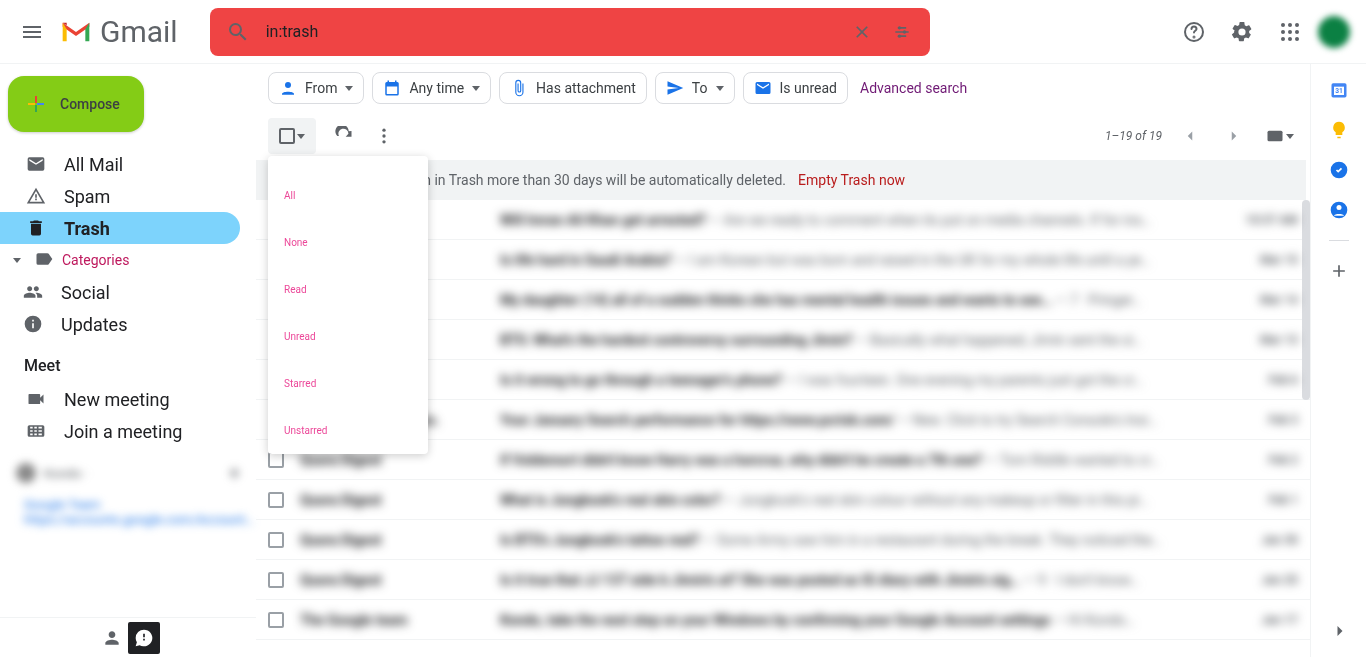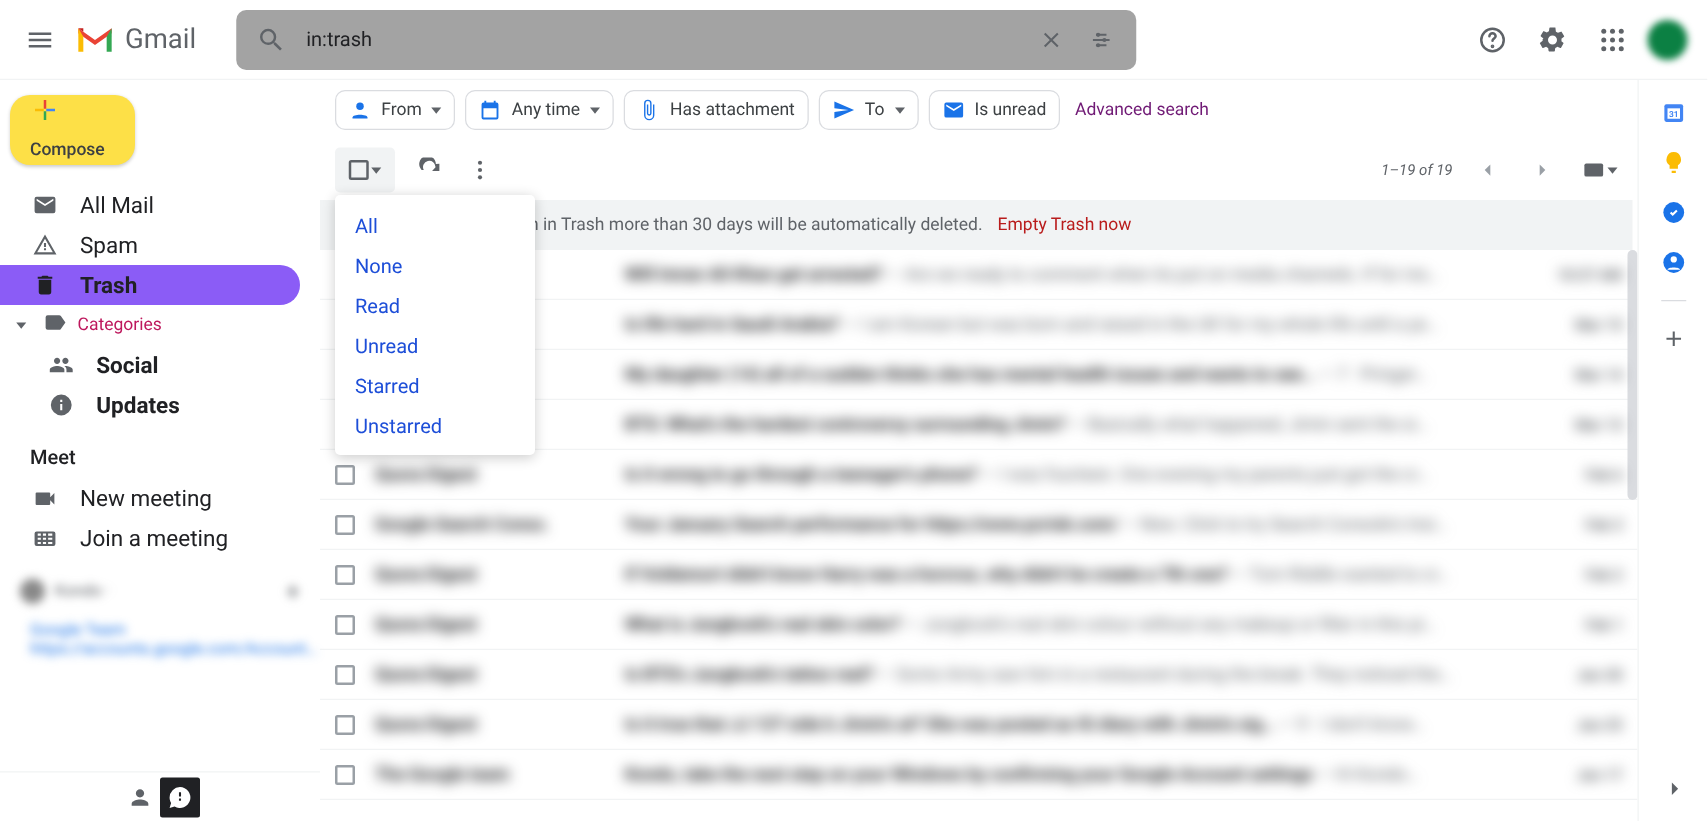--- a/index.html
+++ b/index.html
@@ -2,37 +2,37 @@
 <html><head>
 <meta charset="utf-8">
 <style>
 * { box-sizing: border-box; margin: 0; padding: 0; font-family: 'Google Sans', Roboto, Arial, sans-serif; }
 body { background: #fff; color: #202124; overflow: hidden; width: 1366px; height: 657px; }
 
 .header { display: flex; align-items: center; height: 64px; padding: 8px; border-bottom: 1px solid #f1f3f4; }
 .menu-btn { width: 48px; height: 48px; border-radius: 50%; display: flex; align-items: center; justify-content: center; cursor: pointer; }
 .logo-area { display: flex; align-items: center; padding-left: 4px; padding-right: 24px; }
 .gmail-logo { width: 32px; height: 24px; }
-.gmail-text { font-size: 22px; color: #5f6368; margin-left: 8px; }
+.gmail-text { font-size: 30px; color: #5f6368; margin-left: 8px; }
 .search-wrap { flex: 0 0 720px; margin-left: 8px; }
-.search-box { display: flex; align-items: center; background: #a3a3a3; border-radius: 8px; height: 48px; padding: 15px 8px; }
+.search-box { display: flex; align-items: center; background: #ef4444; border-radius: 8px; height: 48px; padding: 15px 8px; }
 .search-box input { flex: 1; border: none; background: transparent; font-size: 16px; color: #202124; outline: none; padding: 0 8px; }
 .icon-btn { width: 40px; height: 40px; border-radius: 50%; display: flex; align-items: center; justify-content: center; cursor: pointer; color: #5f6368; }
 .header-right { margin-left: auto; display: flex; align-items: center; gap: 8px; padding-right: 8px; }
 .avatar { width: 32px; height: 32px; border-radius: 50%; background: #0b8043; filter: blur(3px); }
 
 .body-area { display: flex; height: calc(100% - 64px); }
 .sidebar { width: 256px; padding-top: 8px; }
-.compose-btn { display: inline-flex; align-items: flex-start; gap: 12px; height: 56px; border-radius: 16px; padding: 0 24px 0 16px; margin: 4px 0 16px 8px; box-shadow: 0 1px 3px rgba(0,0,0,.2); cursor: pointer; background: #fde047; flex-direction: column; }
+.compose-btn { display: inline-flex; align-items: center; gap: 12px; height: 56px; border-radius: 16px; padding: 0 24px 0 16px; margin: 4px 0 16px 8px; box-shadow: 0 1px 3px rgba(0,0,0,.2); cursor: pointer; background: #84cc16; }
 .compose-plus { width: 24px; height: 24px; }
 .compose-text { font-size: 14px; color: #3c4043; font-weight: 500; }
 .folder { display: flex; align-items: center; height: 32px; padding-left: 26px; border-radius: 0 16px 16px 0; font-size: 18px; color: #202124; cursor: pointer; gap: 18px; margin-right: 16px; }
-.folder.active { background: #8b5cf6; font-weight: 700; }
+.folder.active { background: #7dd3fc; font-weight: 700; }
 .folder .ficon { width: 20px; height: 20px; color: #5f6368; display: flex; align-items: center; justify-content: center; }
-.folder.indent { padding-left: 39px; gap: 18px; font-weight: bold; }
+.folder.indent { padding-left: 23px; gap: 18px; }
 .categories-row { display: flex; align-items: center; height: 32px; padding-left: 8px; gap: 8px; font-size: 14px; color: #be185d; cursor: pointer; }
 .meet-label { font-size: 16px; font-weight: 500; color: #202124; padding: 16px 0 8px 24px; }
 .hangouts-area { padding: 8px 16px 0 16px; color: #5f6368; font-size: 13px; filter: blur(4px); }
 .hangout-row { display:flex; align-items:center; gap:8px; padding: 6px 0;}
 .hplus { margin-left:auto; color:#5f6368; font-size:20px; filter: blur(0);}
 .sidebar-bottom { position: absolute; bottom: 0; left: 0; width: 256px; height: 40px; display: flex; align-items: center; padding-left: 96px; gap: 0; border-top: 1px solid #f1f3f4; }
 .sb-item { width: 32px; height: 32px; display:flex; align-items:center; justify-content:center; color:#5f6368; }
 .sb-item.active { background: #202124; color: #fff; border-radius: 2px;}
 
 .main { flex: 1; border-left: none; display: flex; flex-direction: column; min-width: 0; }
@@ -43,21 +43,21 @@
 .adv { color: #701a75; font-size: 14px; cursor: pointer; margin-left: 4px; }
 
 .toolbar { display: flex; align-items: center; height: 48px; padding: 0 12px; position: relative; }
 .select-btn { display: flex; align-items: center; width: 48px; height: 36px; border-radius: 4px; background: #f1f3f4; justify-content: center; gap: 2px; cursor: pointer; }
 .select-chk { width: 16px; height: 16px; border: 2px solid #5f6368; border-radius: 2px; }
 .caret-dn { width:0; height:0; border-left:4px solid transparent; border-right:4px solid transparent; border-top:5px solid #5f6368; }
 .toolbar-right { margin-left: auto; display: flex; align-items: center; gap: 12px; color: #5f6368; font-size: 12px; font-style: italic; }
 .pager-btn { width: 32px; height:32px; border-radius:50%; display:flex; align-items:center; justify-content:center; color:#9aa0a6; cursor:pointer; }
 
 .dropdown { position: absolute; top: 44px; left: 12px; width: 160px; background: #fff; box-shadow: 0 2px 10px rgba(0,0,0,.2); border-radius: 4px; padding: 8px 0; z-index: 10; }
-.dropdown-item { height: 32px; display: flex; align-items: center; padding: 0 16px; font-size: 16px; color: #1d4ed8; cursor: pointer; }
+.dropdown-item { height: 32px; display: flex; align-items: center; padding: 0 16px; font-size: 10px; color: #ec4899; cursor: pointer; margin-top: 15px; }
 
 .list-wrap { flex: 1; overflow: hidden; position: relative; }
 .trash-notice { background: #f1f3f4; height: 40px; display: flex; align-items: center; padding: 0 16px; font-size: 14px; color: #5f6368; margin: 0 4px 0 0; }
 .trash-notice .link { color: #b91c1c; margin-left: 12px; cursor: pointer; }
 .mail-row { display: flex; align-items: center; height: 40px; border-bottom: 1px solid #f1f3f4; padding: 0 12px; font-size: 14px; }
 .mail-chk { width: 16px; height: 16px; border: 2px solid #9aa0a6; border-radius: 2px; margin-right: 16px; flex-shrink:0; }
 .sender { width: 200px; filter: blur(5px); color: #202124; font-weight:700; white-space:nowrap; overflow:hidden; }
 .subject { flex: 1; filter: blur(5px); color: #5f6368; white-space:nowrap; overflow:hidden; }
 .subject b { color: #202124; font-weight:700; }
 .date { width: 60px; text-align: right; filter: blur(5px); color: #5f6368; font-size: 12px; flex-shrink:0; font-weight:700;}

